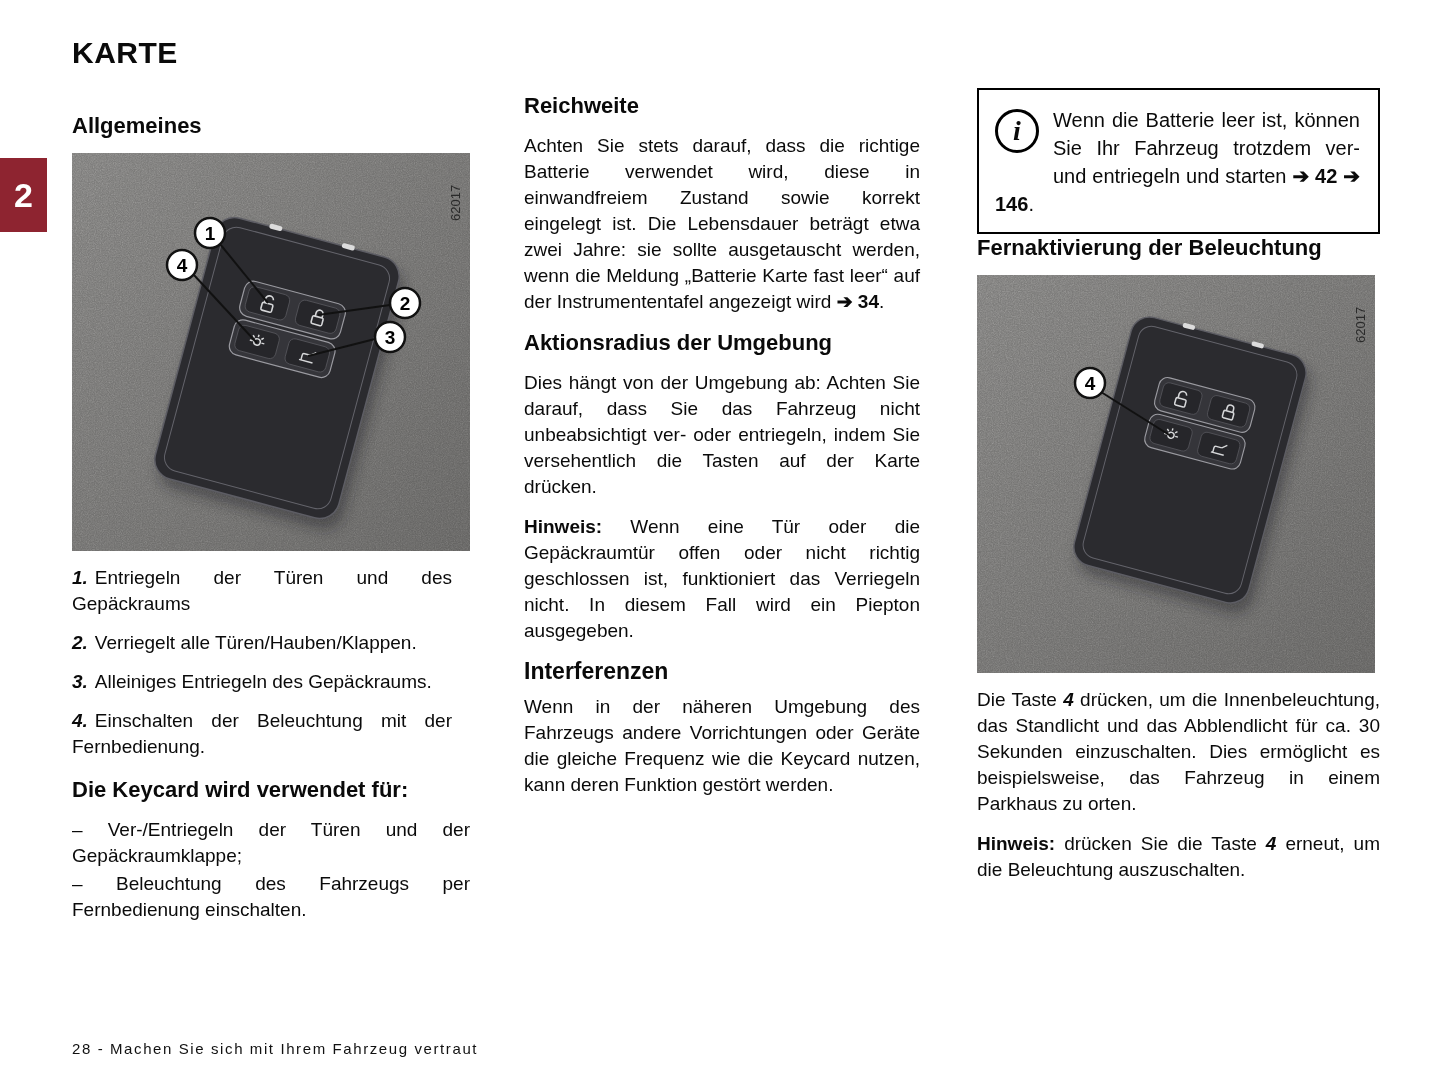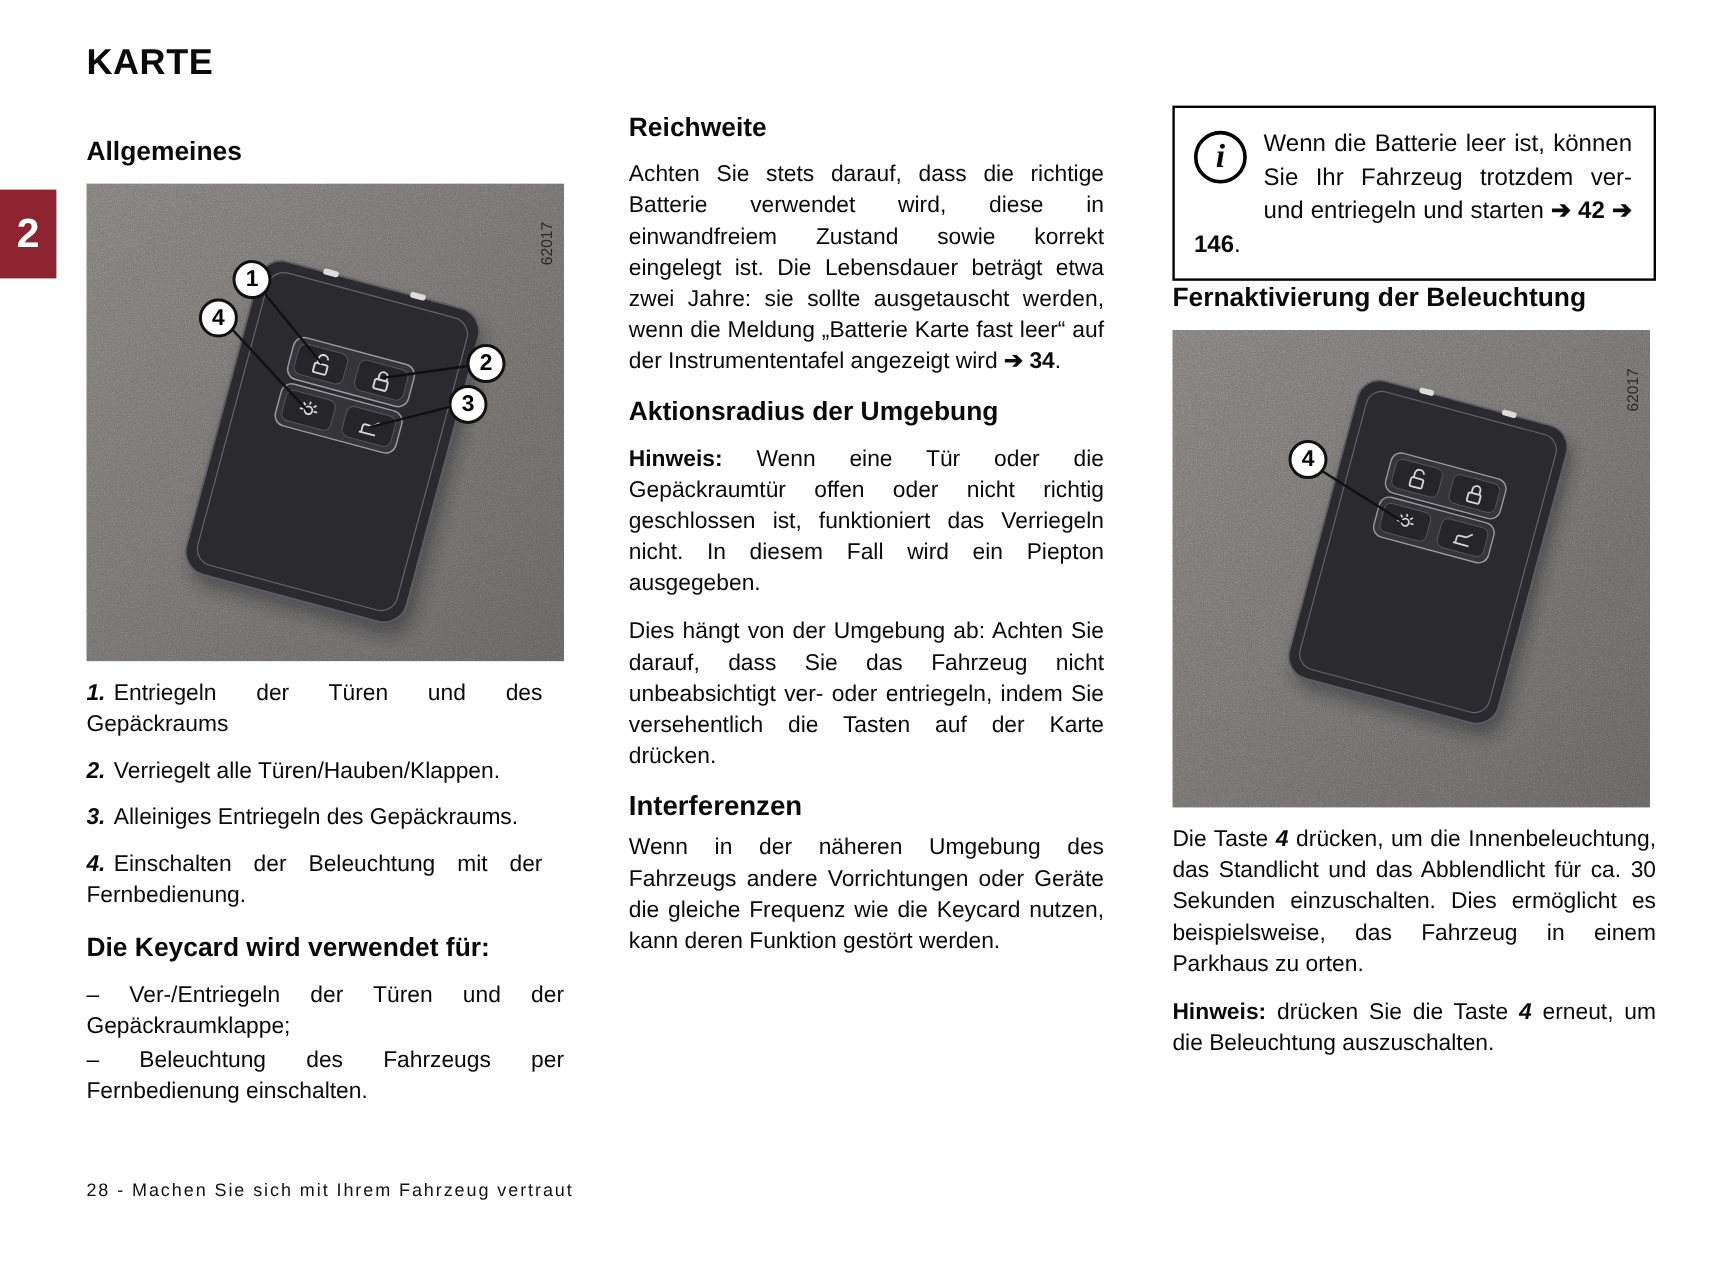--- a/index.html
+++ b/index.html
@@ -46,21 +46,21 @@
   }
   .info-icon-wrap { float:left; width:58px; height:84px; }
   .info-icon {
     width:44px; height:44px; border:3px solid #000; border-radius:50%;
     display:flex; align-items:center; justify-content:center;
     font-family:"Liberation Serif", serif; font-style:italic; font-weight:bold;
     font-size:28px; margin-top:3px;
   }
   .remote-heading { margin-top:28px; }
   .footer {
-    position:absolute; left:72px; top:984px;
+    position:absolute; left:72px; top:1040px;
     font-size:15px; letter-spacing:1.6px; color:#111;
   }
 </style>
 </head>
 <body>
 
 <div class="page">
 
   <div class="page-title">KARTE</div>
   <div class="chapter-tab">2</div>
@@ -146,23 +146,23 @@
     <h2 class="sec" style="margin-top:16px">Die Keycard wird verwendet für:</h2>
     <p class="dash-item">– Ver-/Entriegeln der Türen und der Gepäckraumklappe;</p>
     <p class="dash-item">– Beleuchtung des Fahrzeugs per Fernbedienung einschalten.</p>
   </section>
 
   <section class="col col2">
     <h2 class="sec">Reichweite</h2>
     <p class="body"><span>Achten Sie stets darauf, dass die richtige Batterie verwendet wird, diese in einwandfreiem Zustand sowie korrekt eingelegt ist. Die Lebensdauer beträgt etwa zwei Jahre: sie sollte ausgetauscht werden, wenn die Meldung „Batterie Karte fast leer“ auf der Instrumententafel angezeigt wird</span> <span class="ref">➔ 34</span><span>.</span></p>
 
     <h2 class="sec" style="margin-top:10px">Aktionsradius der Umgebung</h2>
+    <p class="body">Dies hängt von der Umgebung ab: Achten Sie darauf, dass Sie das Fahrzeug nicht unbeabsichtigt ver- oder entriegeln, indem Sie versehentlich die Tasten auf der Karte drücken.</p>
+
     <p class="body"><b>Hinweis:</b><span> Wenn eine Tür oder die Gepäckraumtür offen oder nicht richtig geschlossen ist, funktioniert das Verriegeln nicht. In diesem Fall wird ein Piepton ausgegeben.</span></p>
-
-    <p class="body">Dies hängt von der Umgebung ab: Achten Sie darauf, dass Sie das Fahrzeug nicht unbeabsichtigt ver- oder entriegeln, indem Sie versehentlich die Tasten auf der Karte drücken.</p>
 
     <h3 class="subsec">Interferenzen</h3>
     <p class="body">Wenn in der näheren Umgebung des Fahrzeugs andere Vorrichtungen oder Geräte die gleiche Frequenz wie die Keycard nutzen, kann deren Funktion gestört werden.</p>
   </section>
 
   <section class="col col3">
     <div class="infobox">
       <div class="info-icon-wrap">
         <div class="info-icon">i</div>
       </div>

